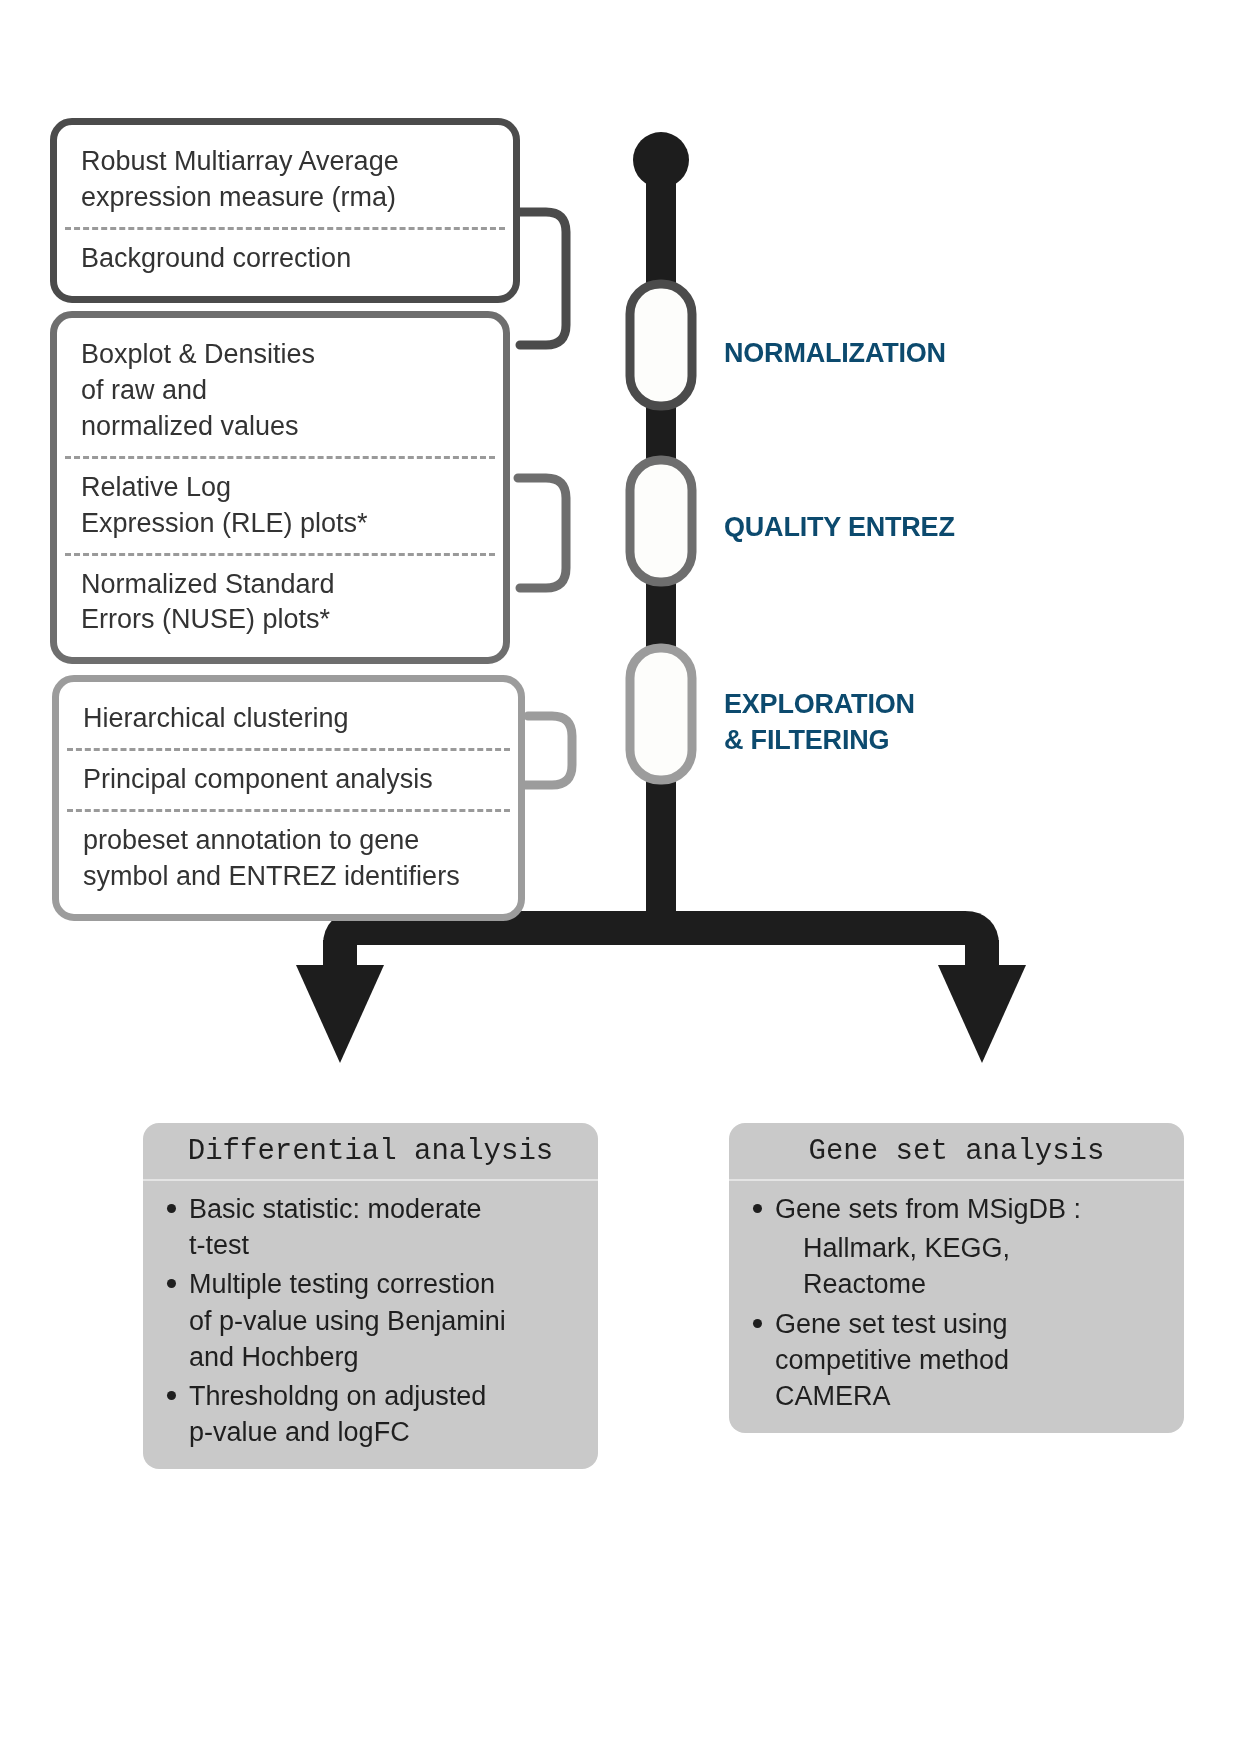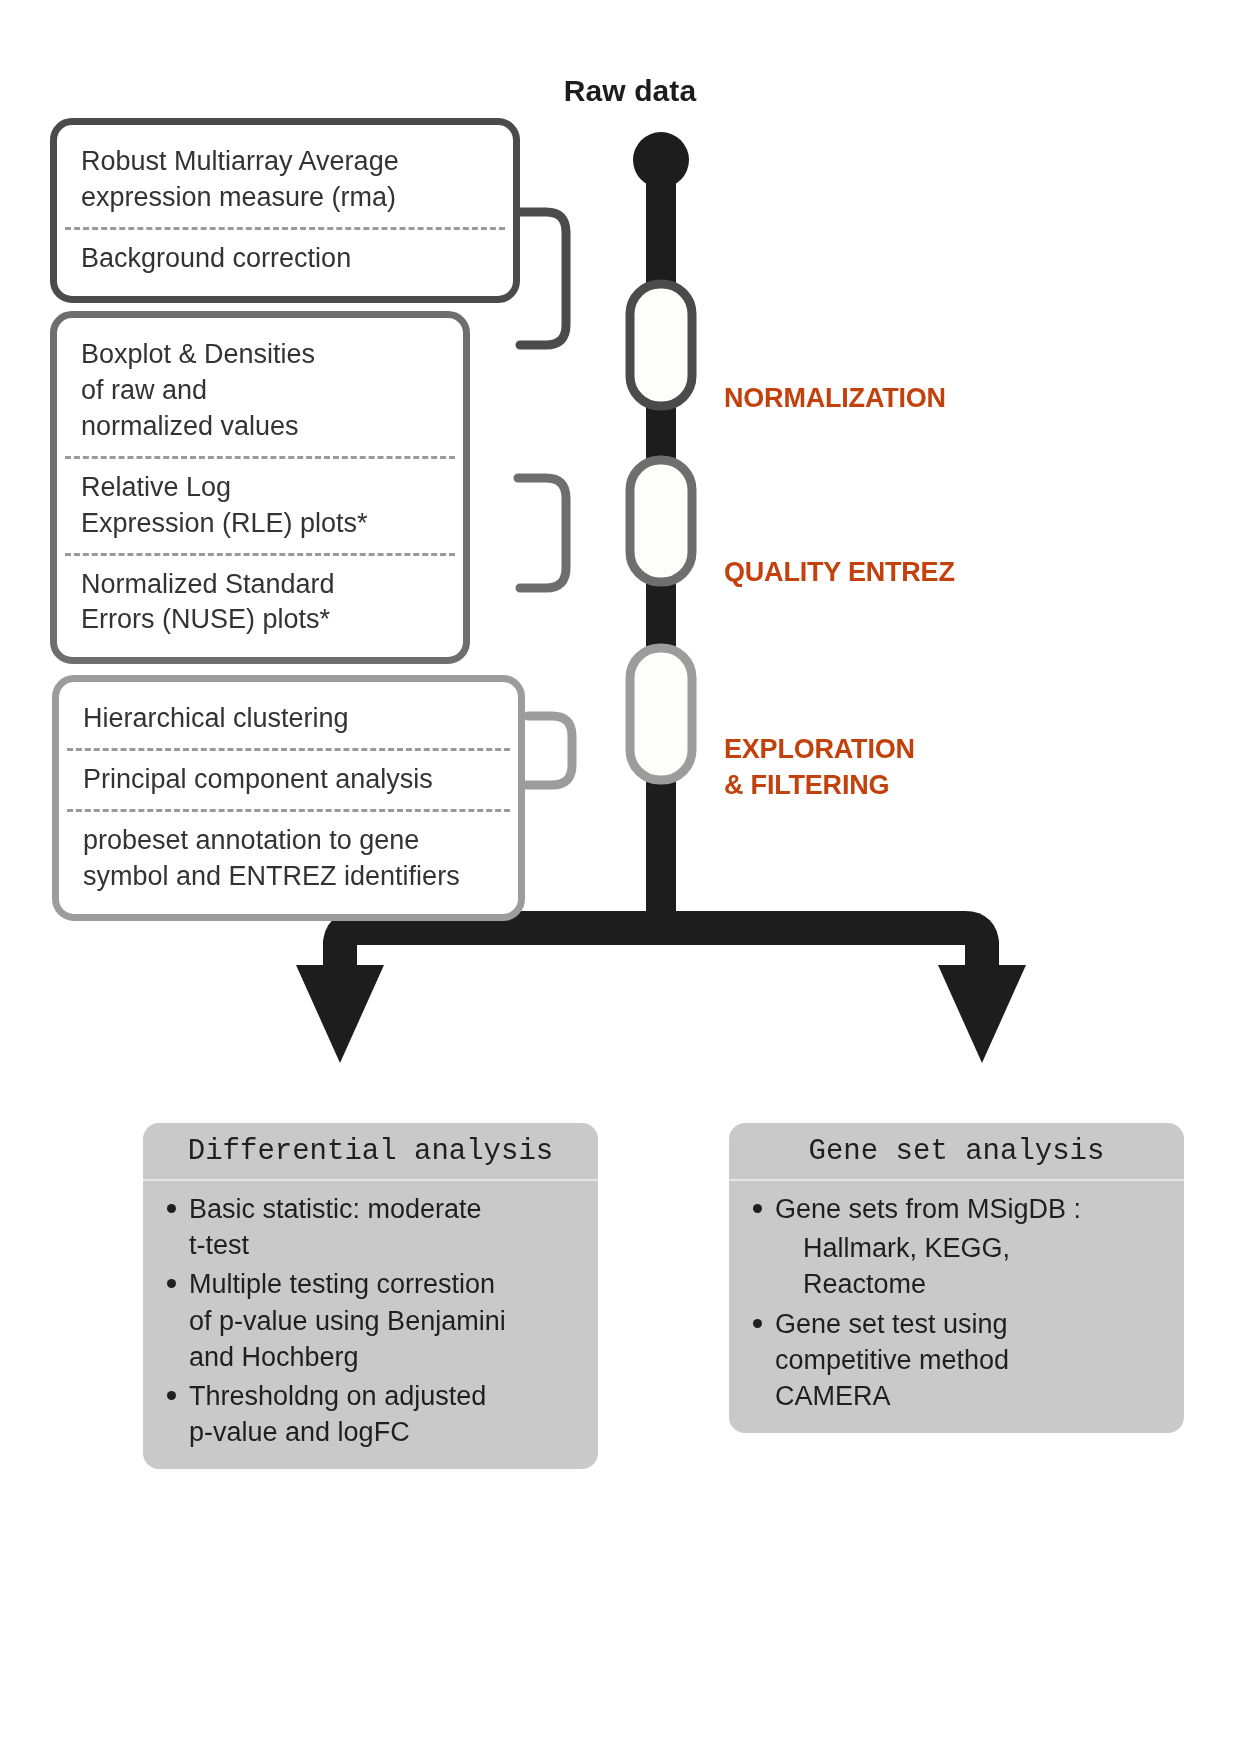--- a/index.html
+++ b/index.html
@@ -62,24 +62,23 @@
   }
   .stage-row + .stage-row {
     border-top: 3px dashed #9a9a9a;
   }
 
   
   .stage-label {
     position: absolute;
     font-size: 27px;
     font-weight: bold;
-    color: #c2410c;
+    color: #0c4a6e;
     line-height: 1.32;
     letter-spacing: -0.2px;
-    margin-top: 45px;
   }
 
   
   .result-card {
     position: absolute;
     box-sizing: border-box;
     background: #c9c9c9;
     border-radius: 16px;
     overflow: hidden;
   }
@@ -150,29 +149,28 @@
     <path d="M 340 945 Q 340 928 357 928 H 965 Q 982 928 982 945" fill="none" stroke="#1d1d1d" stroke-width="34" stroke-linecap="butt"></path>
     <rect x="646" y="900" width="30" height="32" fill="#1d1d1d"></rect>
 
     <rect x="323" y="940" width="34" height="45" fill="#1d1d1d"></rect>
     <polygon points="296,965 384,965 340,1063" fill="#1d1d1d"></polygon>
 
     <rect x="965" y="940" width="34" height="45" fill="#1d1d1d"></rect>
     <polygon points="938,965 1026,965 982,1063" fill="#1d1d1d"></polygon>
   </svg>
 
-  <div class="raw-title">Raw data</div>
 
   <div class="stage-box dark" style="left:50px; top:118px; width:470px;">
     <div class="stage-row nowrap">Robust Multiarray Average
 expression measure (rma)</div>
     <div class="stage-row nowrap">Background correction</div>
   </div>
 
-  <div class="stage-box mid" style="left:50px; top:311px; width:420px;">
+  <div class="stage-box mid" style="left:50px; top:311px; width:460px;">
     <div class="stage-row nowrap">Boxplot &amp; Densities
 of raw and
 normalized values</div>
     <div class="stage-row nowrap">Relative Log
 Expression (RLE) plots*</div>
     <div class="stage-row nowrap">Normalized Standard
 Errors (NUSE) plots*</div>
   </div>
 
   <div class="stage-box light" style="left:52px; top:675px; width:473px;">

